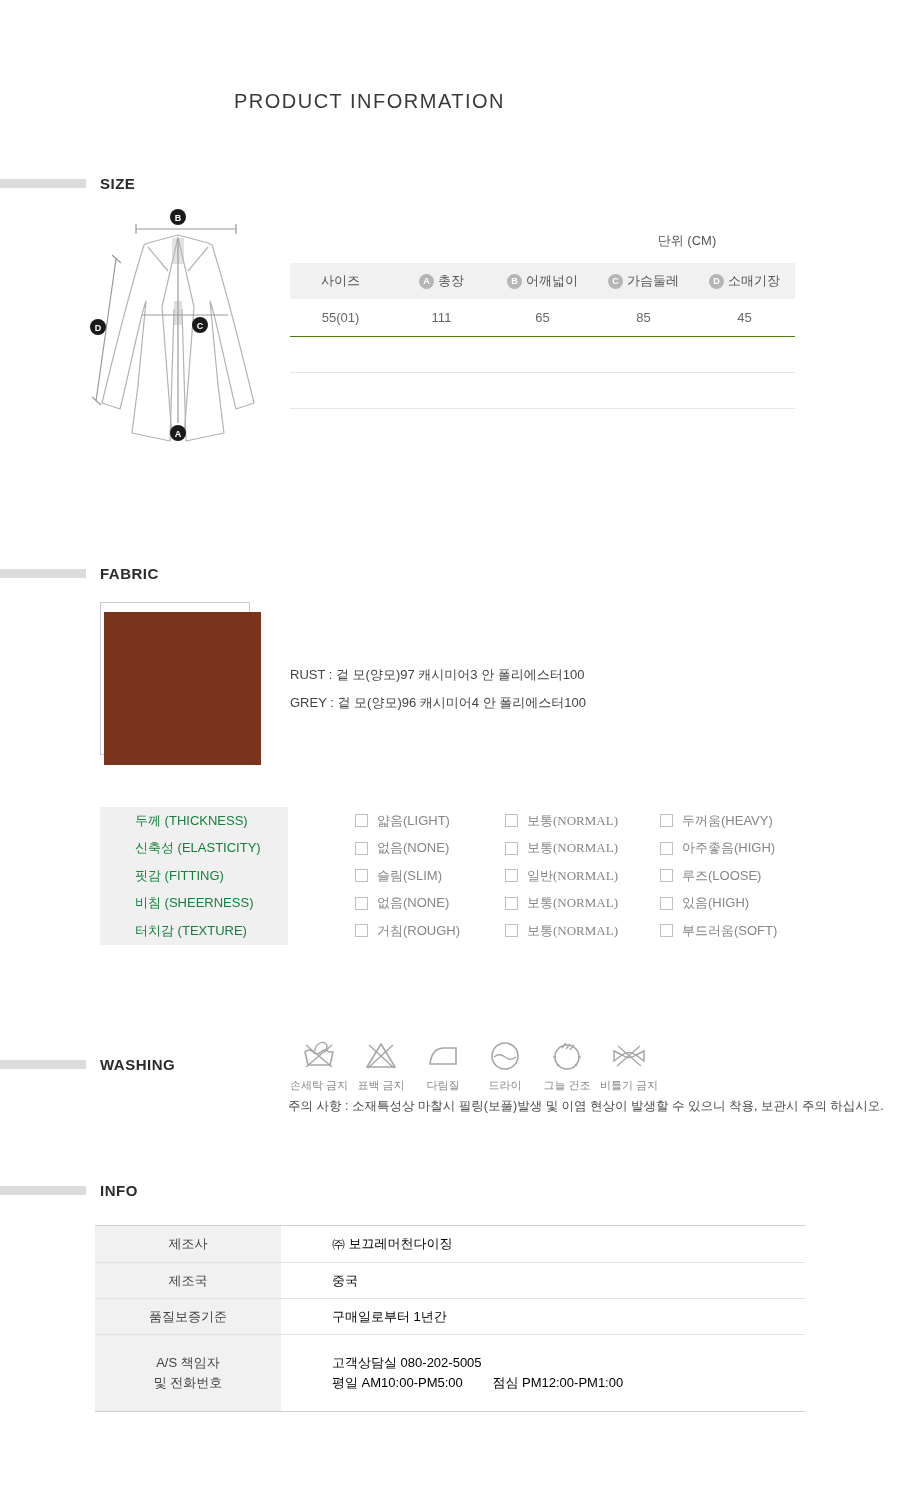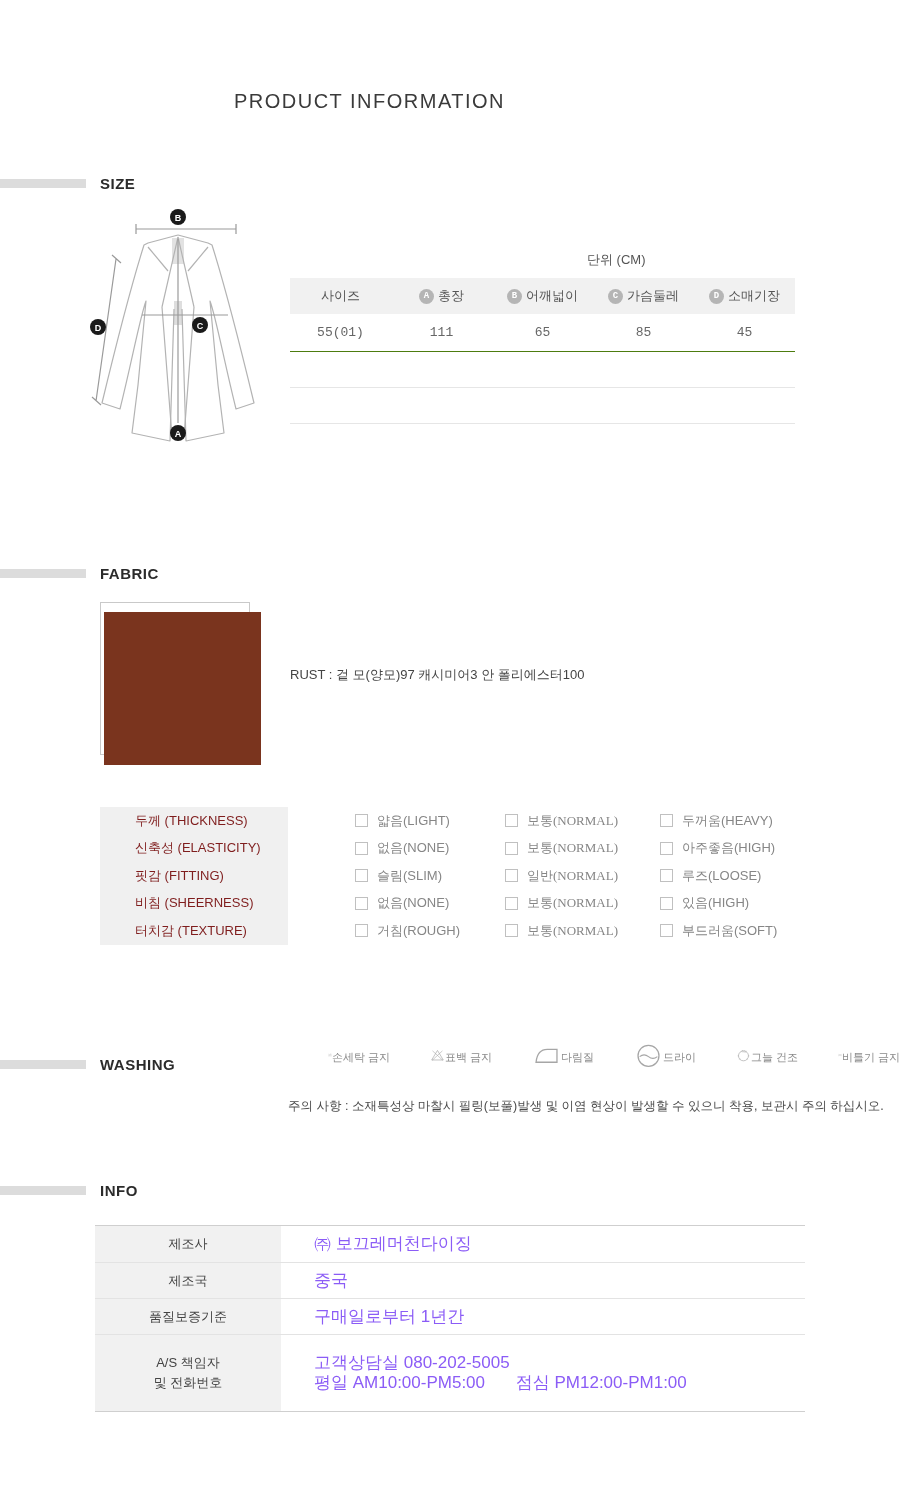--- a/index.html
+++ b/index.html
@@ -6,62 +6,62 @@
   body { background:#fff; font-family:"Liberation Sans","DejaVu Sans",sans-serif; }
   .page { position:relative; width:900px; height:1496px; background:#fff; overflow:hidden; }
 
   .page-title { position:absolute; left:0; top:90px; width:739px; text-align:center;
     font-size:20px; letter-spacing:1.5px; color:#3a3a3a; font-weight:400; }
 
   .sec-bar { position:absolute; left:0; width:86px; height:9px; background:#dcdcdc; }
   .sec-head { position:absolute; left:100px; font-size:15px; font-weight:600; color:#2b2b2b; letter-spacing:.5px; }
 
   
-  .unit { position:absolute; left:587px; top:251px; width:200px; text-align:left; font-size:13px; color:#555; }
-  .size-table { position:absolute; left:290px; top:278px; width:505px;font-family:Liberation Mono, monospace; }
+  .unit { position:absolute; left:587px; top:232px; width:200px; text-align:center; font-size:13px; color:#555; }
+  .size-table { position:absolute; left:290px; top:263px; width:505px; }
   .st-row { display:flex; width:505px; }
   .st-head { background:#f1f1f1; height:36px; }
   .st-cell { width:101px; display:flex; align-items:center; justify-content:center;
     font-size:13px; color:#555; }
   .st-data { height:38px; border-bottom:1px solid #4d7c0f; }
   .st-data .st-cell { color:#666; }
   .st-empty { height:36px; border-bottom:1px solid #e6e6e6; }
   .badge { width:15px; height:15px; border-radius:50%; background:#b5b5b5; color:#fff;
     font-size:9px; font-weight:700; display:inline-flex; align-items:center; justify-content:center;
     margin-right:4px; flex:0 0 auto; }
   .coat-wrap { position:absolute; left:88px; top:205px; width:180px; height:240px; }
 
   
   .swatch-frame { position:absolute; left:100px; top:602px; width:150px; height:153px;
     background:#fff; border:1px solid #c9c9c9; }
   .swatch { position:absolute; left:104px; top:612px; width:157px; height:153px; }
   .fab-comp { position:absolute; left:290px; top:661px; font-size:13px; color:#444; line-height:28px; }
   .prop-label-bg { position:absolute; left:100px; top:807px; width:188px; height:138px; background:#f0f0f0; }
   .prop-row { position:absolute; left:100px; width:695px; height:27.5px; display:flex; align-items:center; }
-  .prop-label { width:188px; padding-left:35px; font-size:13px; color:#7f1d1d; }
+  .prop-label { width:188px; padding-left:35px; font-size:13px; color:#15803d; }
   .prop-opt { position:absolute; display:flex; align-items:center; font-size:13px; color:#868686; }
   .prop-opt .cb { width:13px; height:13px; border:1px solid #c0c0c0; background:#fff; margin-right:9px; flex:0 0 auto; }
   .opt1 { left:255px; } .opt2 { left:405px;font-family:Liberation Serif, serif; } .opt3 { left:560px; }
 
   
   .wash-row { position:absolute; left:288px; top:1037px; display:flex; }
-  .wash-item { width:62px; display:flex; flex-direction:row; align-items:center;margin-left:40px; }
+  .wash-item { width:62px; display:flex; flex-direction:column; align-items:center; }
   .wash-item svg { display:block; }
   .wash-label { margin-top:5px; font-size:11px; color:#8a8a8a; white-space:nowrap; }
   .wash-note { position:absolute; left:288px; top:1098px; font-size:12.5px; color:#4a4a4a; }
 
   
   .info-table { position:absolute; left:95px; top:1225px; width:710px;
     border-top:1px solid #cfcfcf; border-bottom:1px solid #cfcfcf; }
   .info-row { display:flex; border-bottom:1px solid #e3e3e3; }
   .info-row:last-child { border-bottom:none; }
   .info-label { width:186px; background:#f1f1f1; display:flex; flex-direction:column;
     align-items:center; justify-content:center; font-size:13px; color:#444; text-align:center; line-height:20px; }
   .info-value { flex:1; display:flex; flex-direction:column; justify-content:center;
-    padding-left:33px; font-size:17px; color:#8b5cf6; line-height:20px; }
+    padding-left:51px; font-size:13px; color:#000000; line-height:20px; }
   .r37 { height:37px; } .r36 { height:36px; } .r76 { height:76px; }
   .as-line2 span:last-child { margin-left:26px; }
 </style>
 </head>
 <body>
 
 <div class="page">
 
   <div class="page-title">PRODUCT INFORMATION</div>
 
@@ -138,20 +138,21 @@
   </div>
 
   <div class="sec-bar" style="top:569px"></div>
   <div class="sec-head" style="top:565px">FABRIC</div>
 
   <div class="swatch-frame"></div>
   <div class="swatch" id="fabric-swatch" style="background: rgb(122, 52, 30);"></div>
 
   <div class="fab-comp">
     <div>RUST : 겉 모(양모)97 캐시미어3 안 폴리에스터100</div>
+    <div>GREY : 겉 모(양모)96 캐시미어4 안 폴리에스터100</div>
   </div>
 
   <div class="prop-label-bg"></div>
 
   <div class="prop-row" style="top:807px">
     <div class="prop-label">두께 (THICKNESS)</div>
     <div class="prop-opt opt1">
         <span class="cb"></span>
         <span>얇음(LIGHT)</span>
       </div>

